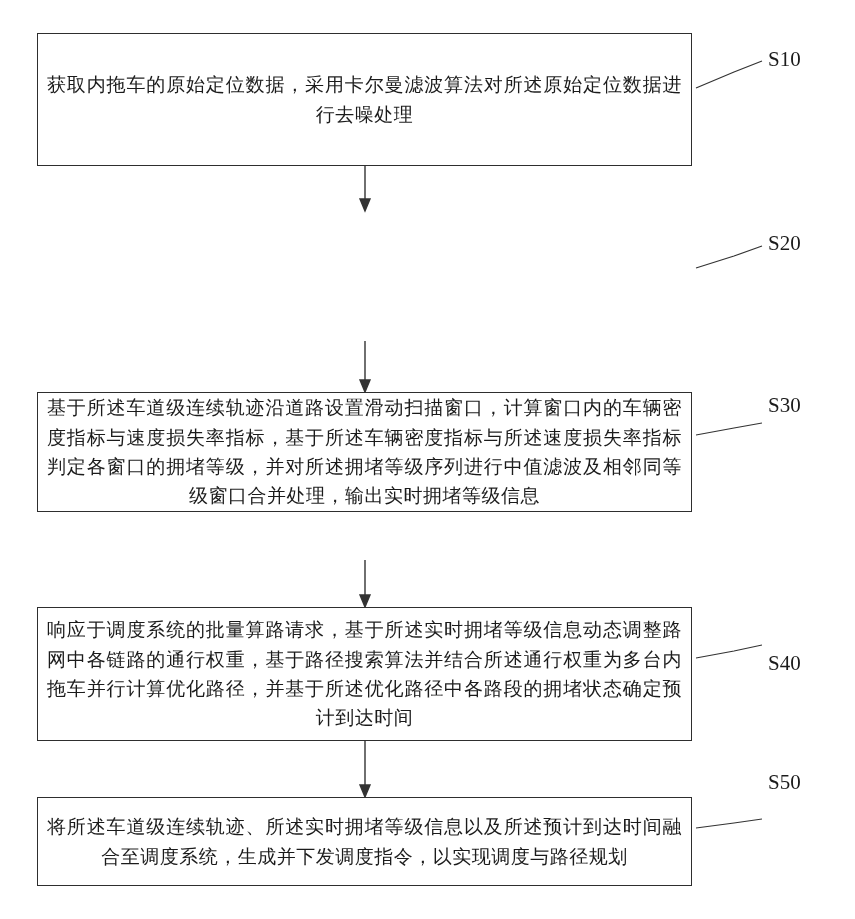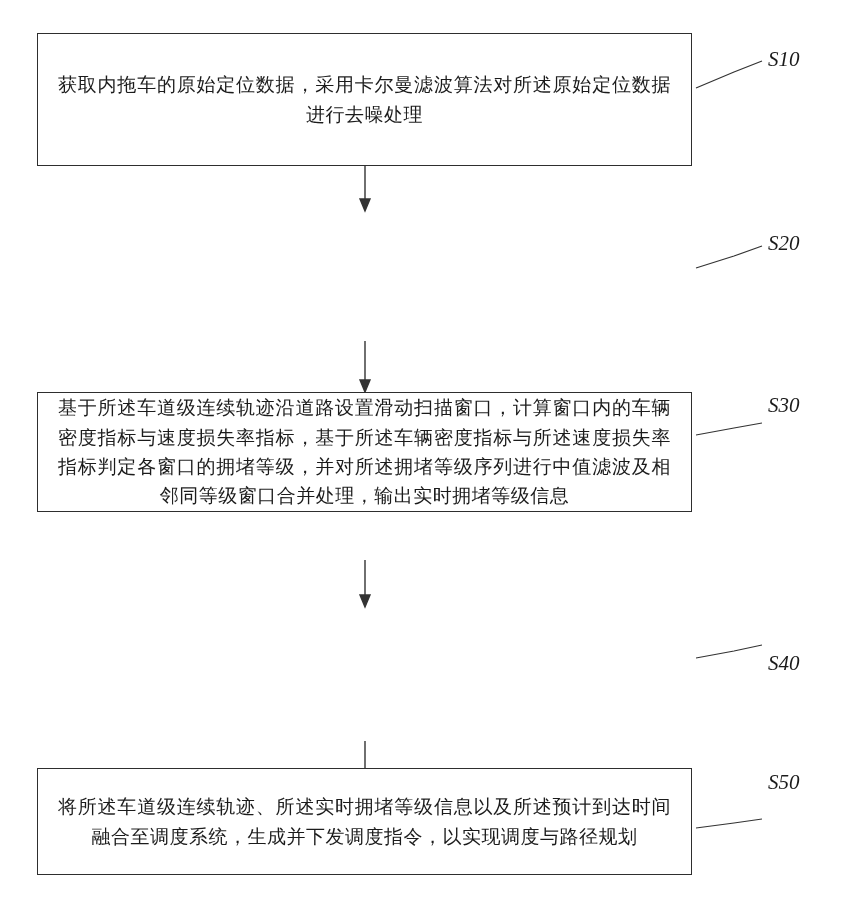--- a/index.html
+++ b/index.html
@@ -27,40 +27,39 @@
   .step-box {
     position: absolute;
     left: 37px;
     width: 655px;
     border: 1px solid #2e2e2e;
     background: #ffffff;
     box-sizing: border-box;
     display: flex;
     align-items: center;
     justify-content: center;
-    padding: 6px 20px;
+    padding: 6px 9px;
   }
   .box-text {
     width: 100%;
     font-size: 19px;
     line-height: 1.55;
     text-align: justify;
     text-align-last: center;
     letter-spacing: 0.5px;
   }
   .step-label {
     position: absolute;
     left: 768px;
     width: 70px;
     height: 26px;
     font-size: 21px;
     line-height: 26px;
     text-align: left;
     color: #1b1b1b;
-    font-style: italic;
   }
 </style>
 </head>
 <body>
 
 <div class="canvas">
 
   <svg class="connectors" viewBox="0 0 855 919" xmlns="http://www.w3.org/2000/svg">
 
     <g stroke="#333333" stroke-width="1.4" fill="#333333">
@@ -88,22 +87,25 @@
 
   <div class="step-box" style="top:33px;height:133px">
     <div class="box-text">获取内拖车的原始定位数据，采用卡尔曼滤波算法对所述原始定位数据进行去噪处理</div>
   </div>
 
 
   <div class="step-box" style="top:392px;height:120px">
     <div class="box-text">基于所述车道级连续轨迹沿道路设置滑动扫描窗口，计算窗口内的车辆密度指标与速度损失率指标，基于所述车辆密度指标与所述速度损失率指标判定各窗口的拥堵等级，并对所述拥堵等级序列进行中值滤波及相邻同等级窗口合并处理，输出实时拥堵等级信息</div>
   </div>
 
+  <div class="step-box" style="top:607px;height:134px">
+    <div class="box-text">响应于调度系统的批量算路请求，基于所述实时拥堵等级信息动态调整路网中各链路的通行权重，基于路径搜索算法并结合所述通行权重为多台内拖车并行计算优化路径，并基于所述优化路径中各路段的拥堵状态确定预计到达时间</div>
+  </div>
 
-  <div class="step-box" style="top:768px;height:107px">
+  <div class="step-box" style="top:797px;height:89px">
     <div class="box-text">将所述车道级连续轨迹、所述实时拥堵等级信息以及所述预计到达时间融合至调度系统，生成并下发调度指令，以实现调度与路径规划</div>
   </div>
 
   <div class="step-label" style="top:46px">S10</div>
   <div class="step-label" style="top:230px">S20</div>
   <div class="step-label" style="top:392px">S30</div>
   <div class="step-label" style="top:650px">S40</div>
   <div class="step-label" style="top:769px">S50</div>
 
 </div>

